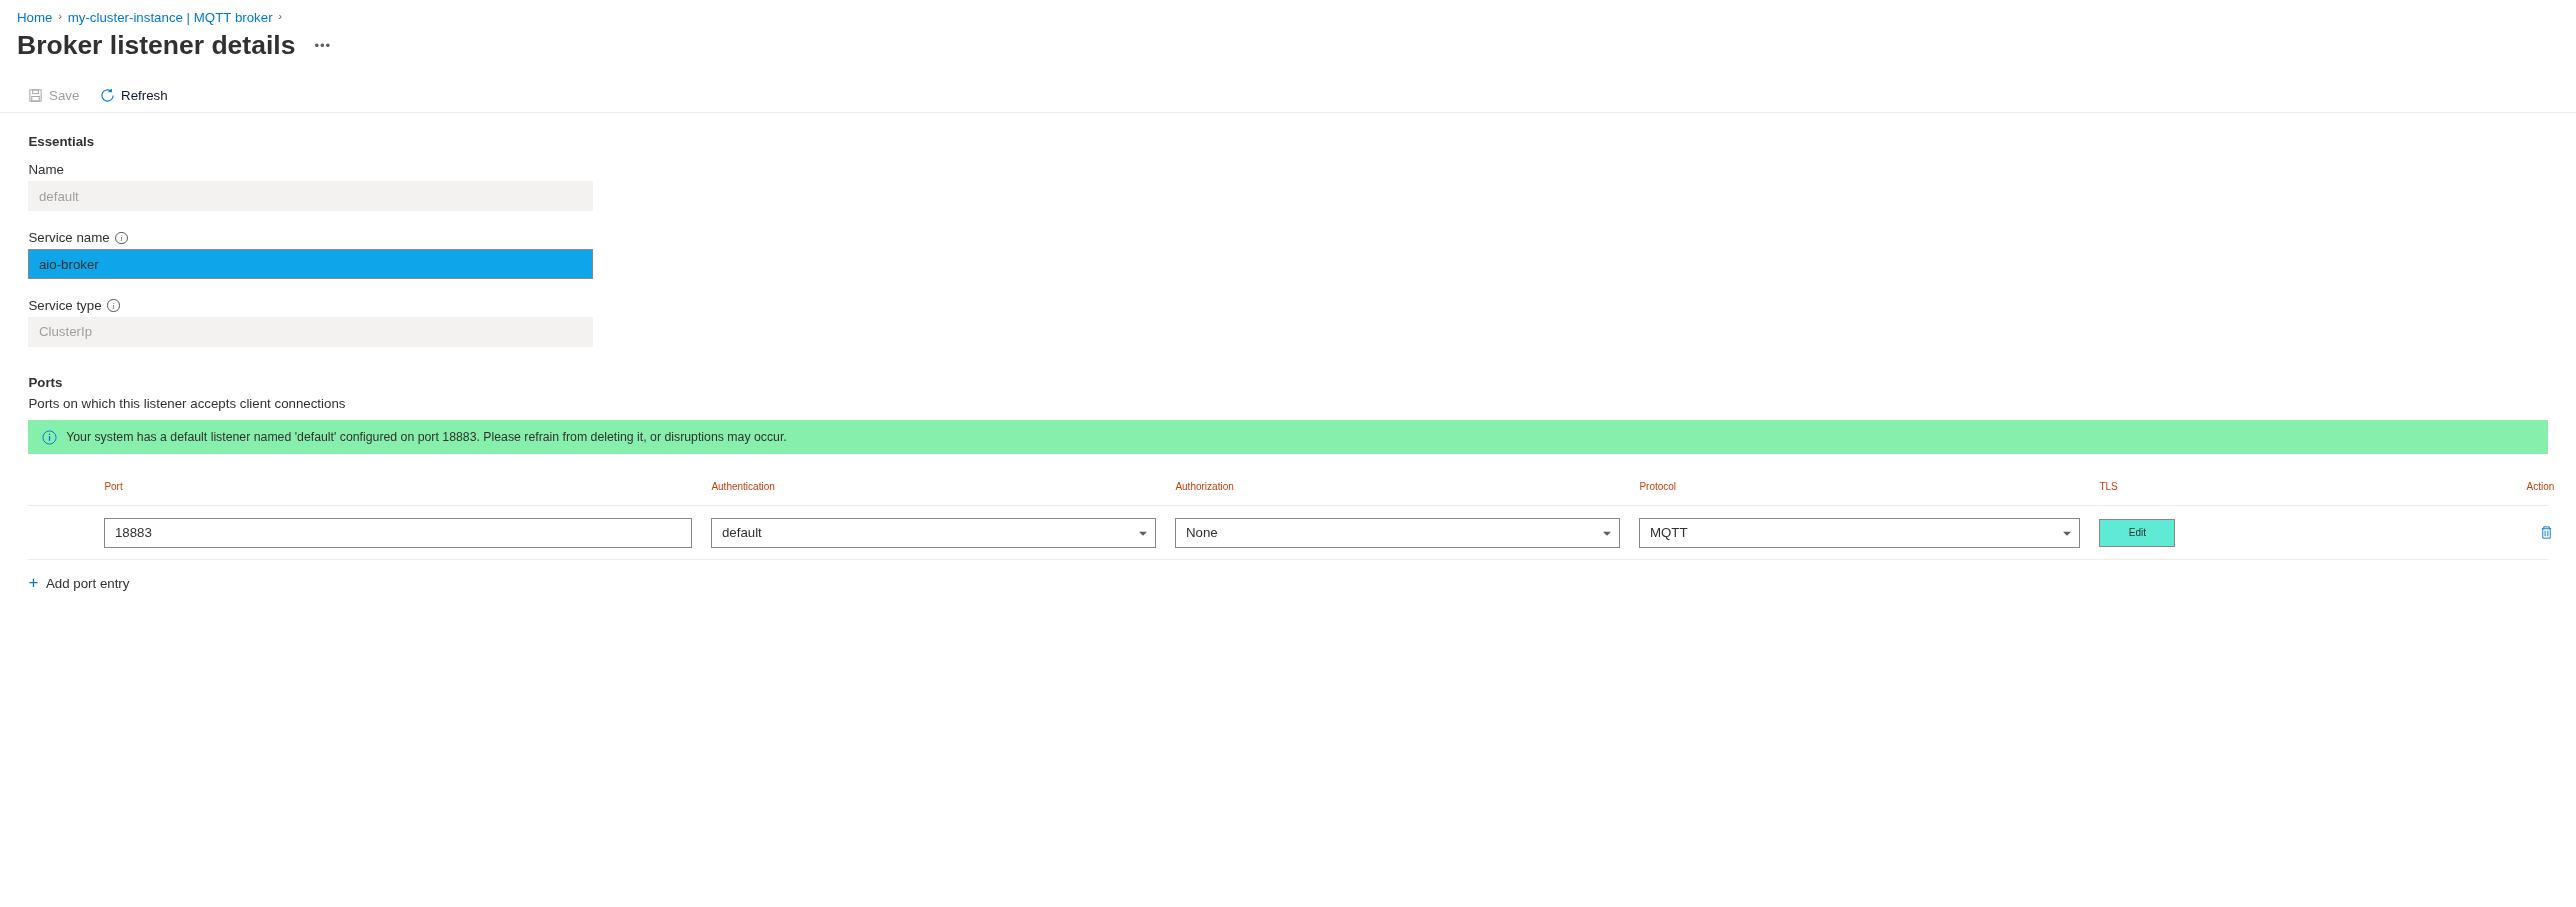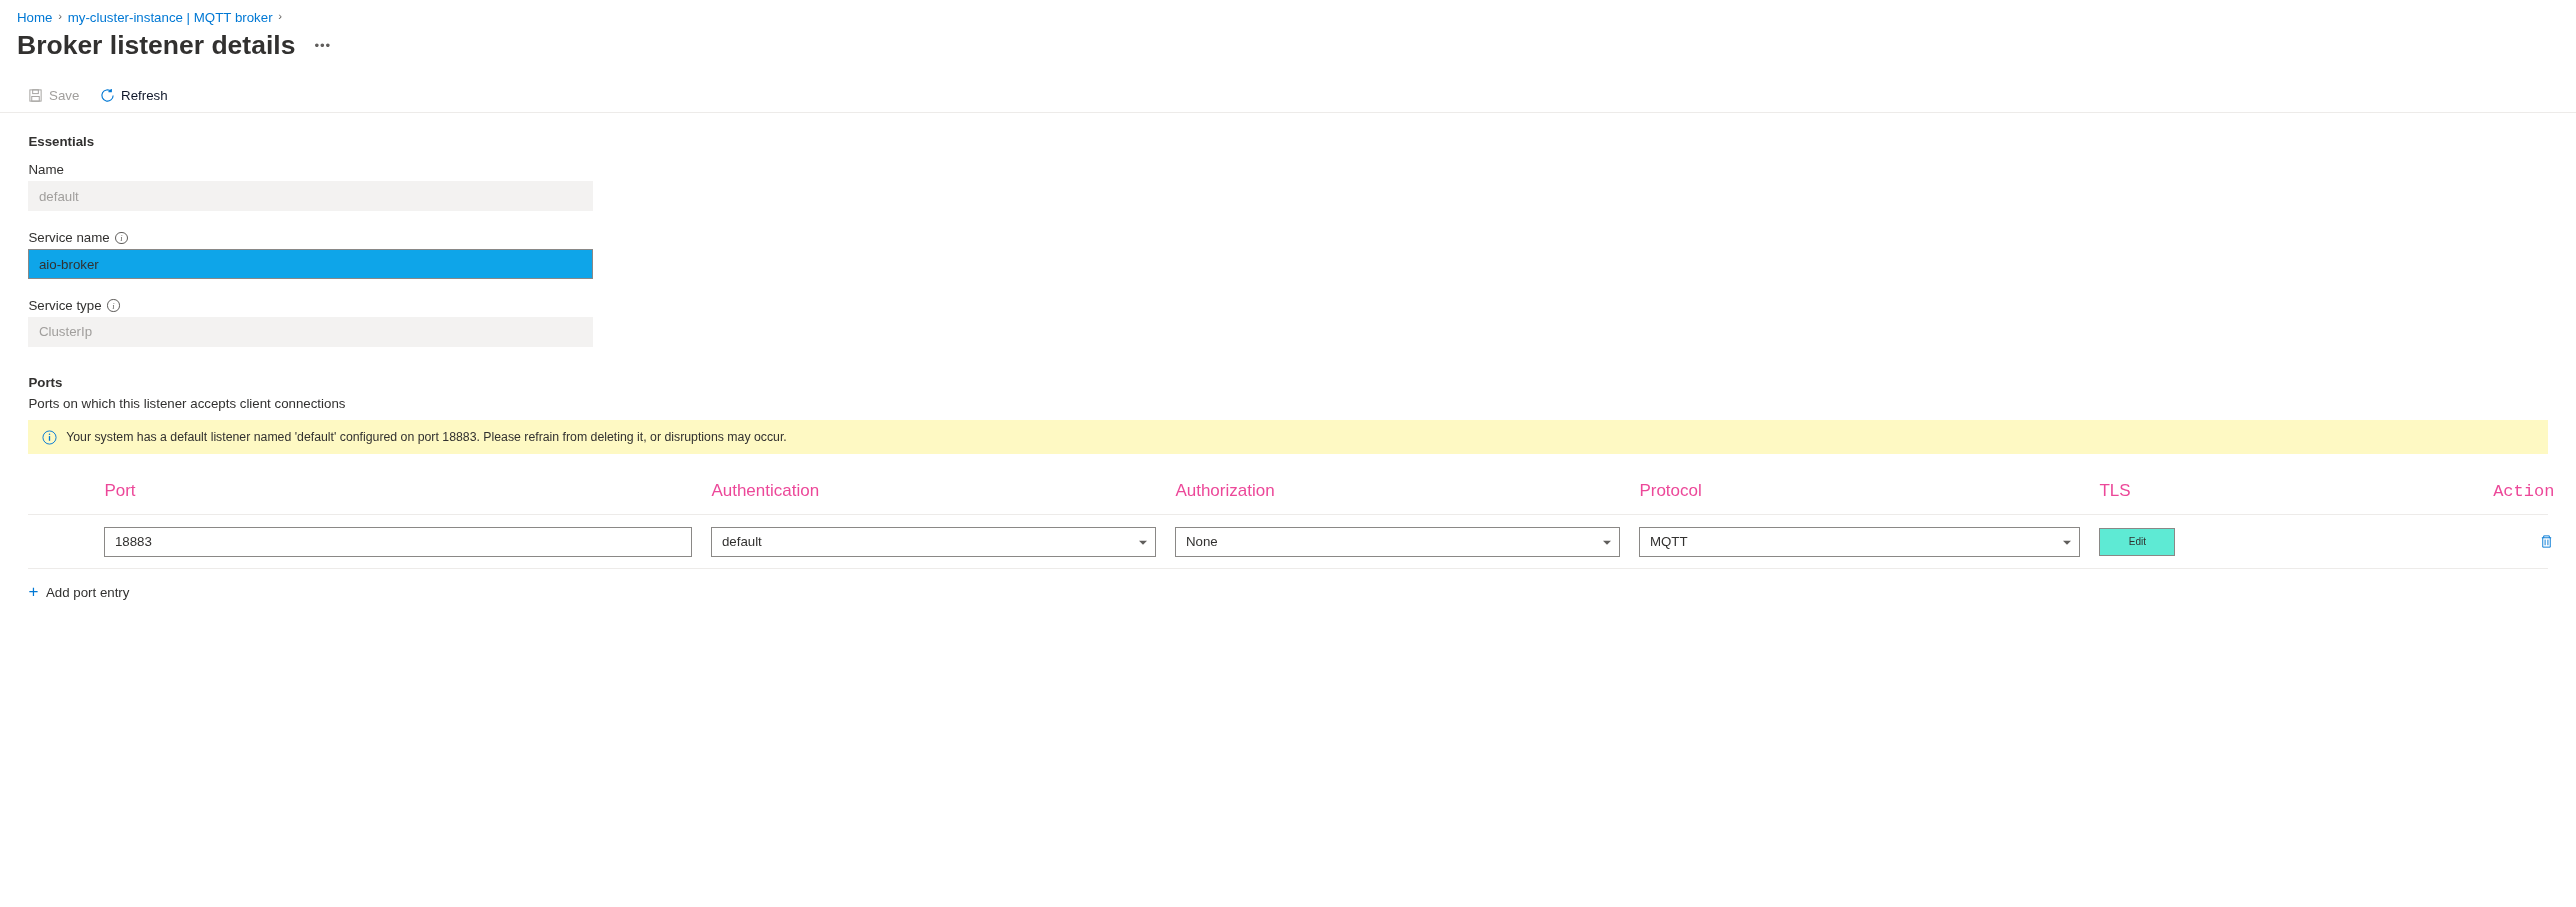--- a/index.html
+++ b/index.html
@@ -121,21 +121,21 @@
       border: 0.9px solid #f3f2f1;
       color: #a19f9d;
     }
     .ports-desc {
       font-size: 13.3px;
       color: #323130;
       margin-top: -7.6px;
       margin-bottom: 9.5px;
     }
     .info-banner {
-      background: #fef9c3;
+      background: #86efac;
       border: none;
       padding: 9.5px 13.3px;
       display: flex;
       align-items: center;
       gap: 9.5px;
       font-size: 12.3px;
       color: #323130;
       margin-bottom: 7.6px;
     }
     .info-banner-icon {
@@ -158,25 +158,25 @@
     }
     .col {
       padding-right: 19px;
     }
     .col-spacer { width: 76px; flex-shrink: 0; }
     .col-port { width: 607px; flex-shrink: 0; }
     .col-auth { width: 464px; flex-shrink: 0; }
     .col-authz { width: 464px; flex-shrink: 0; }
     .col-protocol { width: 460px; flex-shrink: 0; }
     .col-tls { width: 389px; flex-shrink: 0; }
-    .col-action { width: 85px; text-align: left; flex-shrink: 0; display: flex; justify-content: flex-end; align-items: center; font-family: Liberation Mono, monospace; }
+    .col-action { width: 85px; text-align: left; flex-shrink: 0; display: flex; justify-content: flex-end; align-items: center; }
     .ports-header .col {
-      font-size: 17px;
+      font-size: 10px;
       font-weight: 400;
-      color: #ec4899;
+      color: #c2410c;
     }
     .cell-input {
       width: 100%;
       height: 30px;
       padding: 0 9.5px;
       border: 0.9px solid #8a8886;
       font-size: 13.3px;
       background: #ffffff;
       color: #323130;
     }

